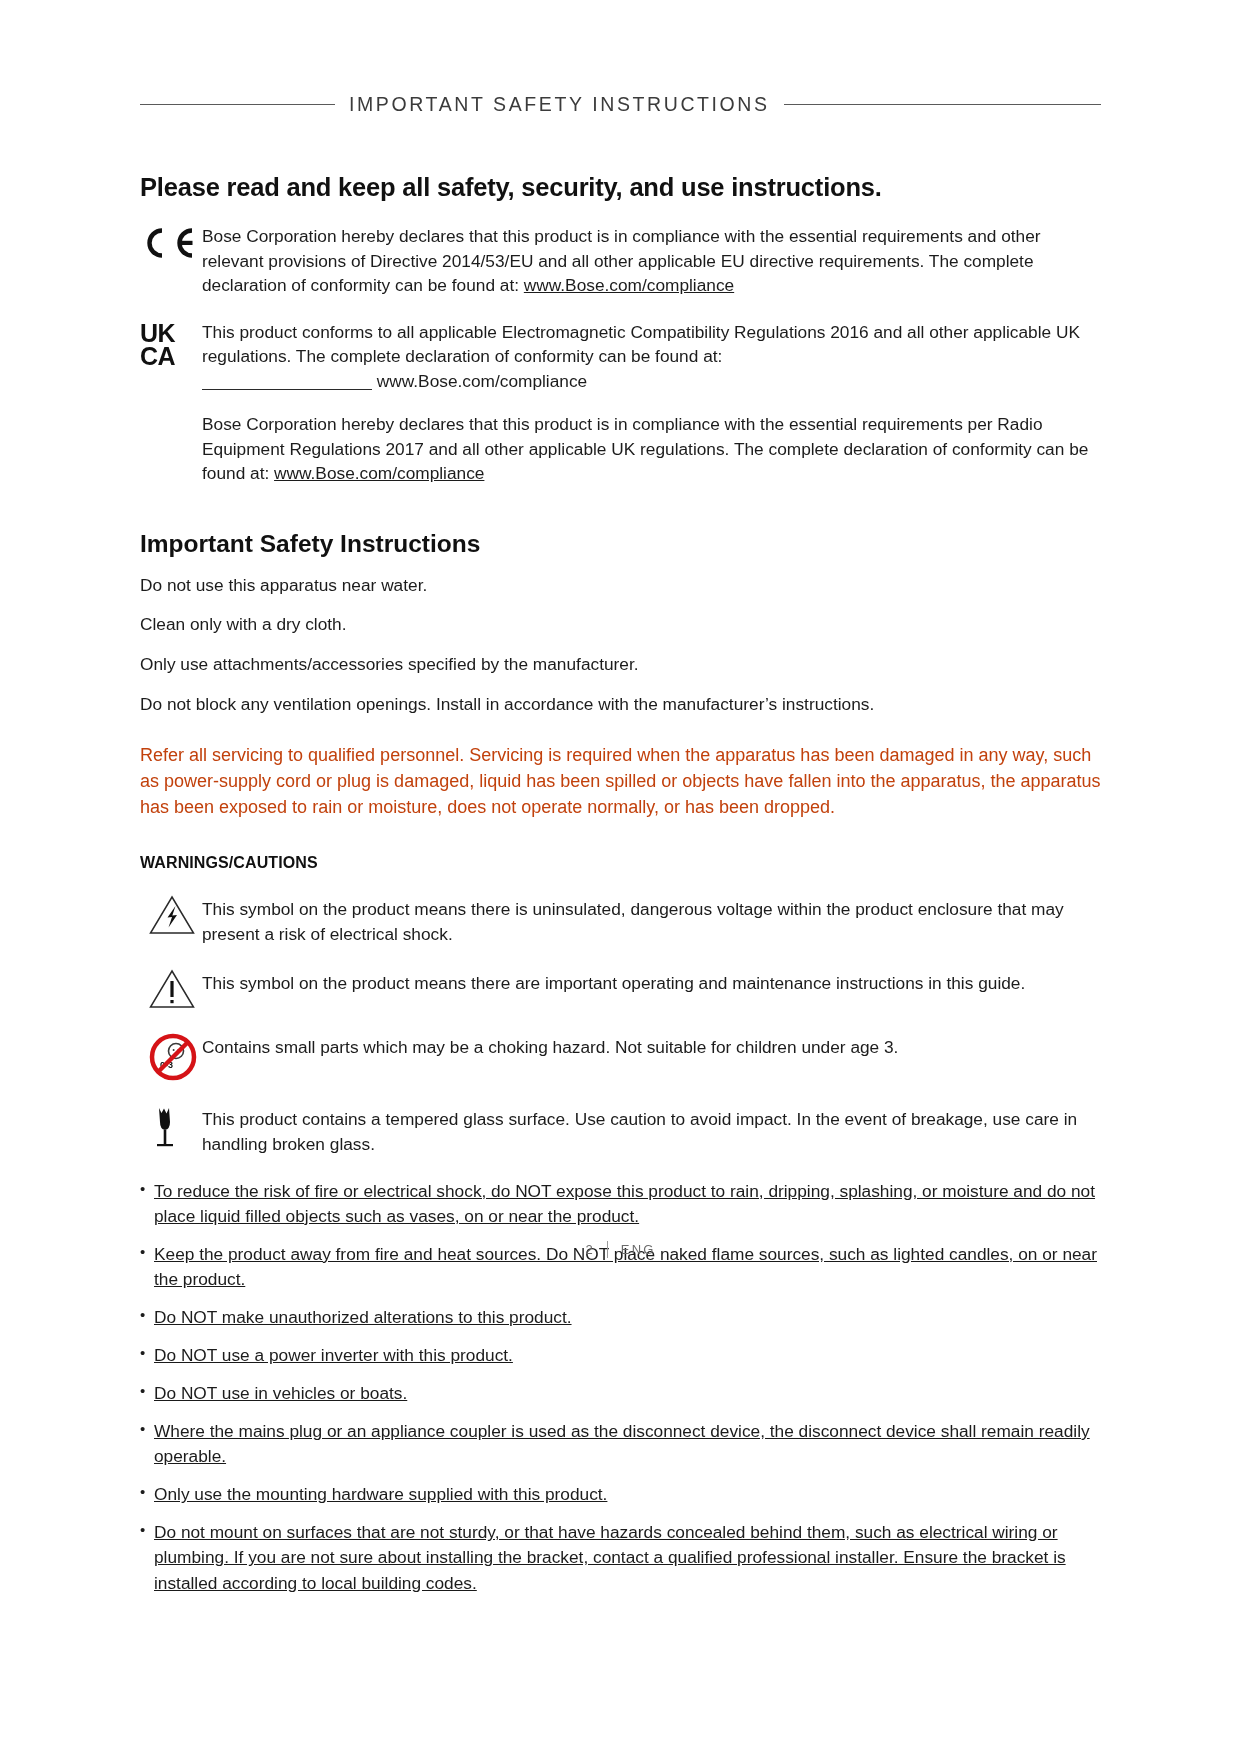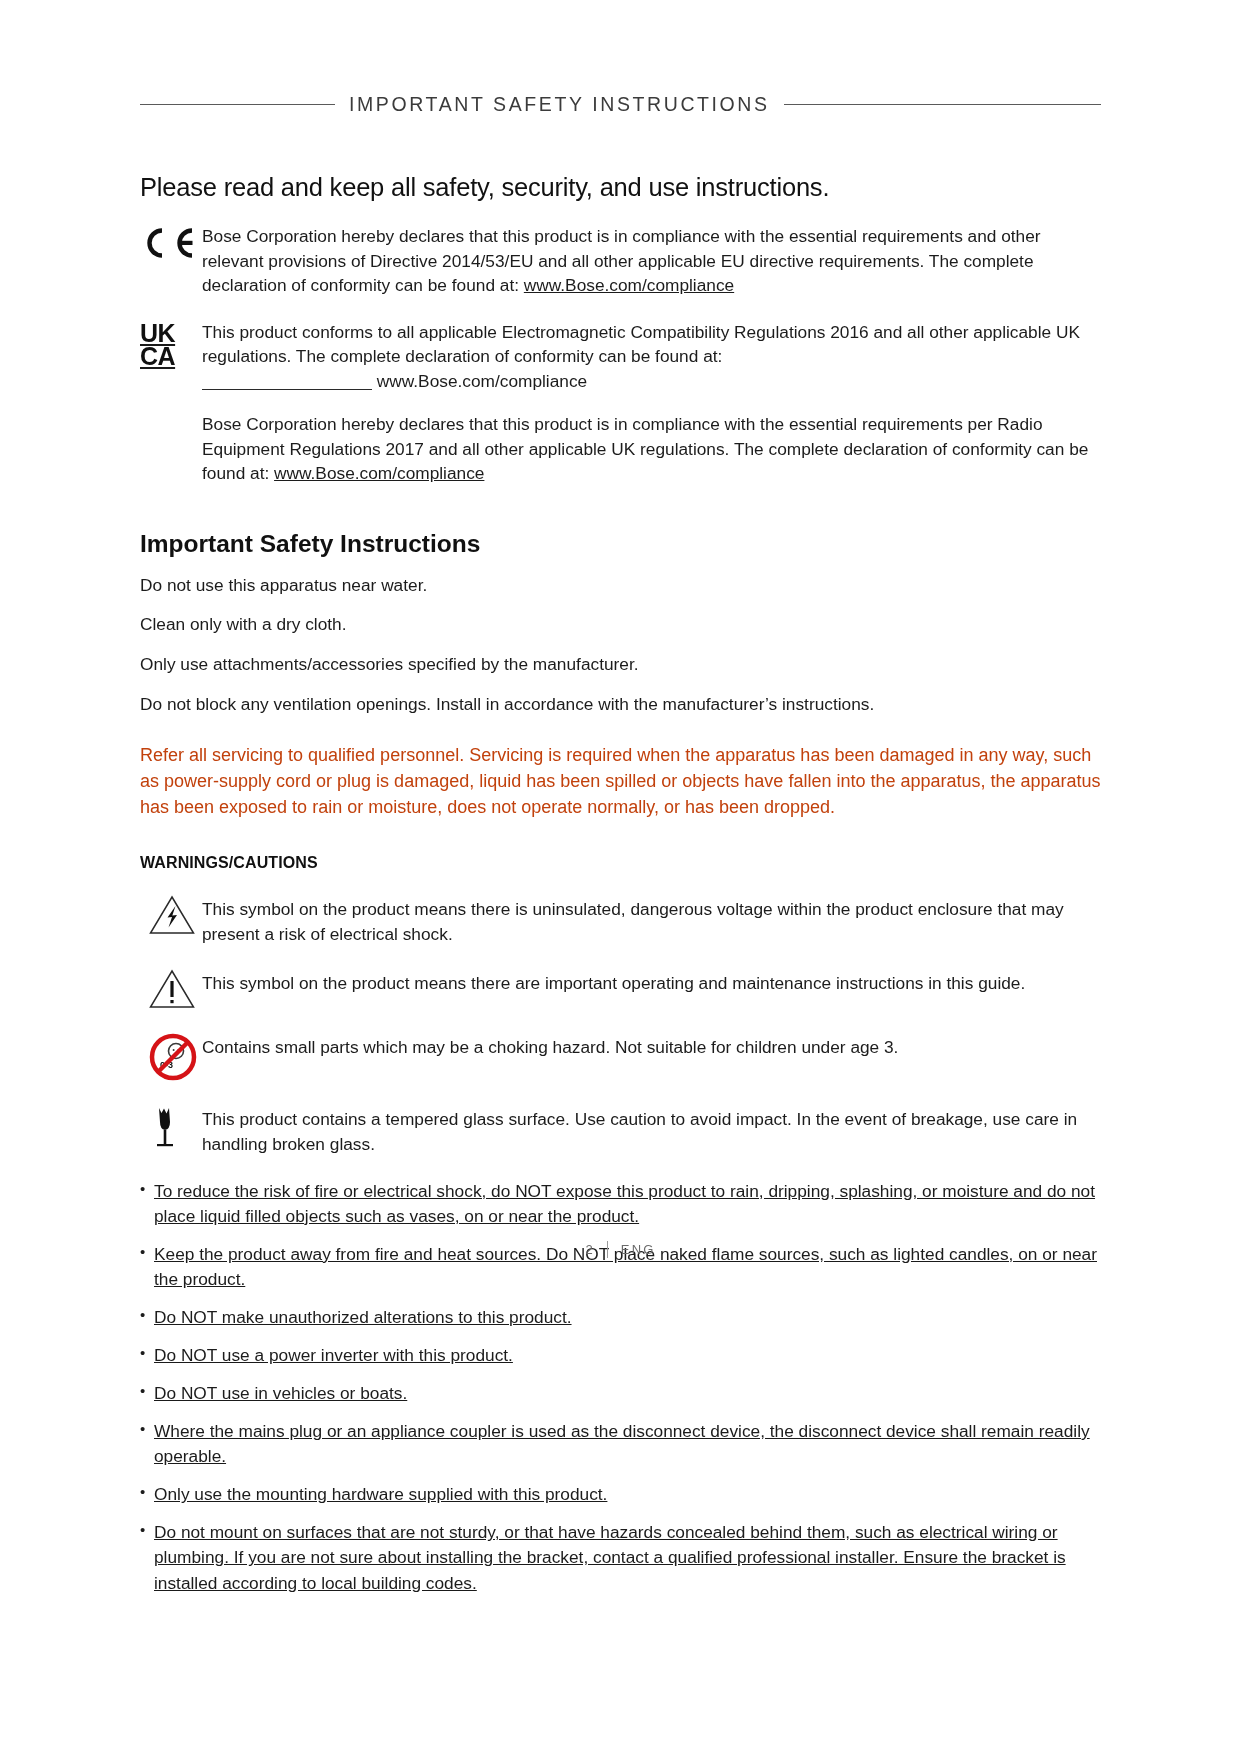--- a/index.html
+++ b/index.html
@@ -44,21 +44,21 @@
     font-size: 19.5px;
     letter-spacing: 2.6px;
     color: #3b3b3b;
     font-weight: 400;
     white-space: nowrap;
   }
 
   
   h1.lead {
     font-size: 25.5px;
-    font-weight: normal;
+    font-weight: bold;
     letter-spacing: -0.2px;
     margin: 57px 0 0 0;
     color: #111;
   }
   h2.section {
     font-size: 24.5px;
     font-weight: bold;
     margin: 44px 0 0 0;
     color: #111;
   }
@@ -73,21 +73,20 @@
   
   .compliance-block {
     display: flex;
     align-items: flex-start;
     margin-top: 22px;
   }
   .compliance-mark {
     flex: 0 0 62px;
     width: 62px;
     padding-top: 2px;
-    text-decoration: underline;
   }
   .compliance-text {
     flex: 1 1 auto;
     font-size: 17.3px;
     line-height: 1.42;
     color: #1c1c1c;
   }
   .ce-mark svg { display: block; }
   .ukca-mark {
     font-weight: bold;

